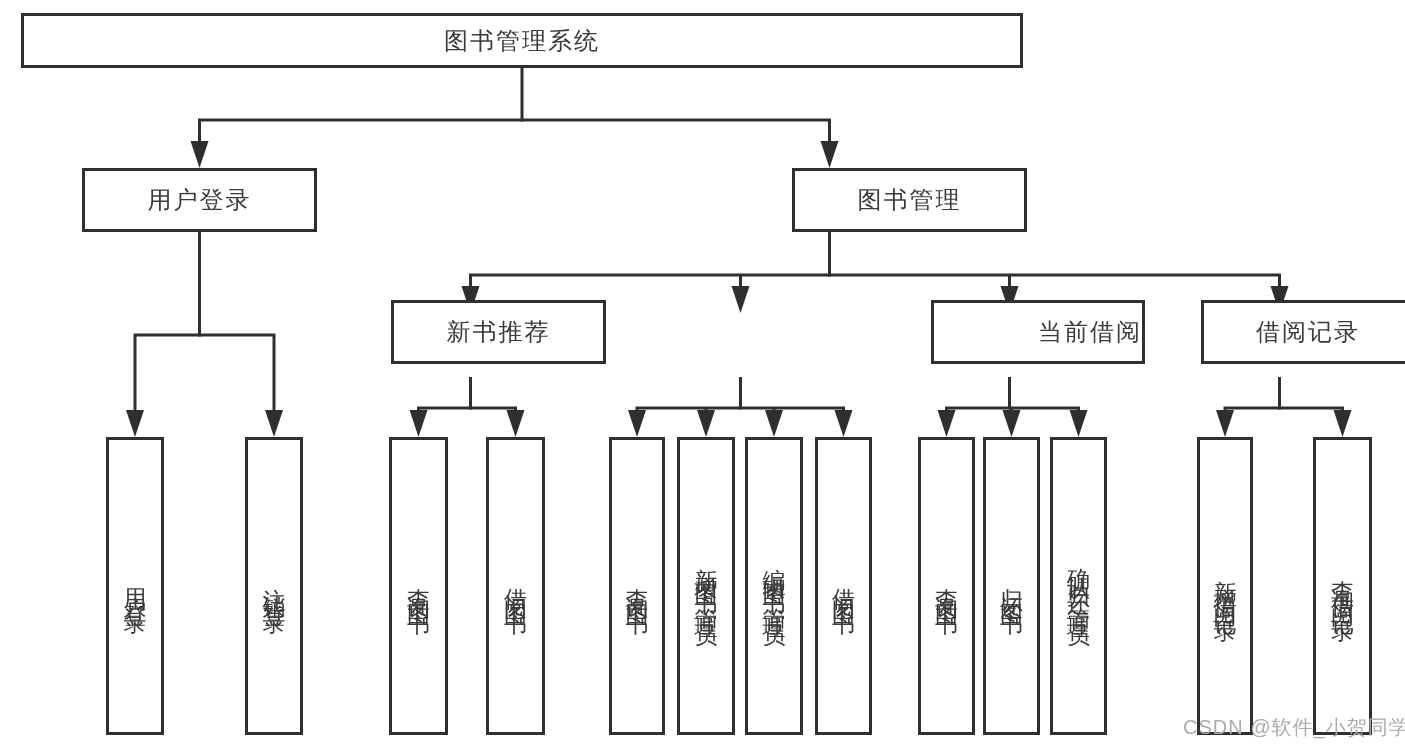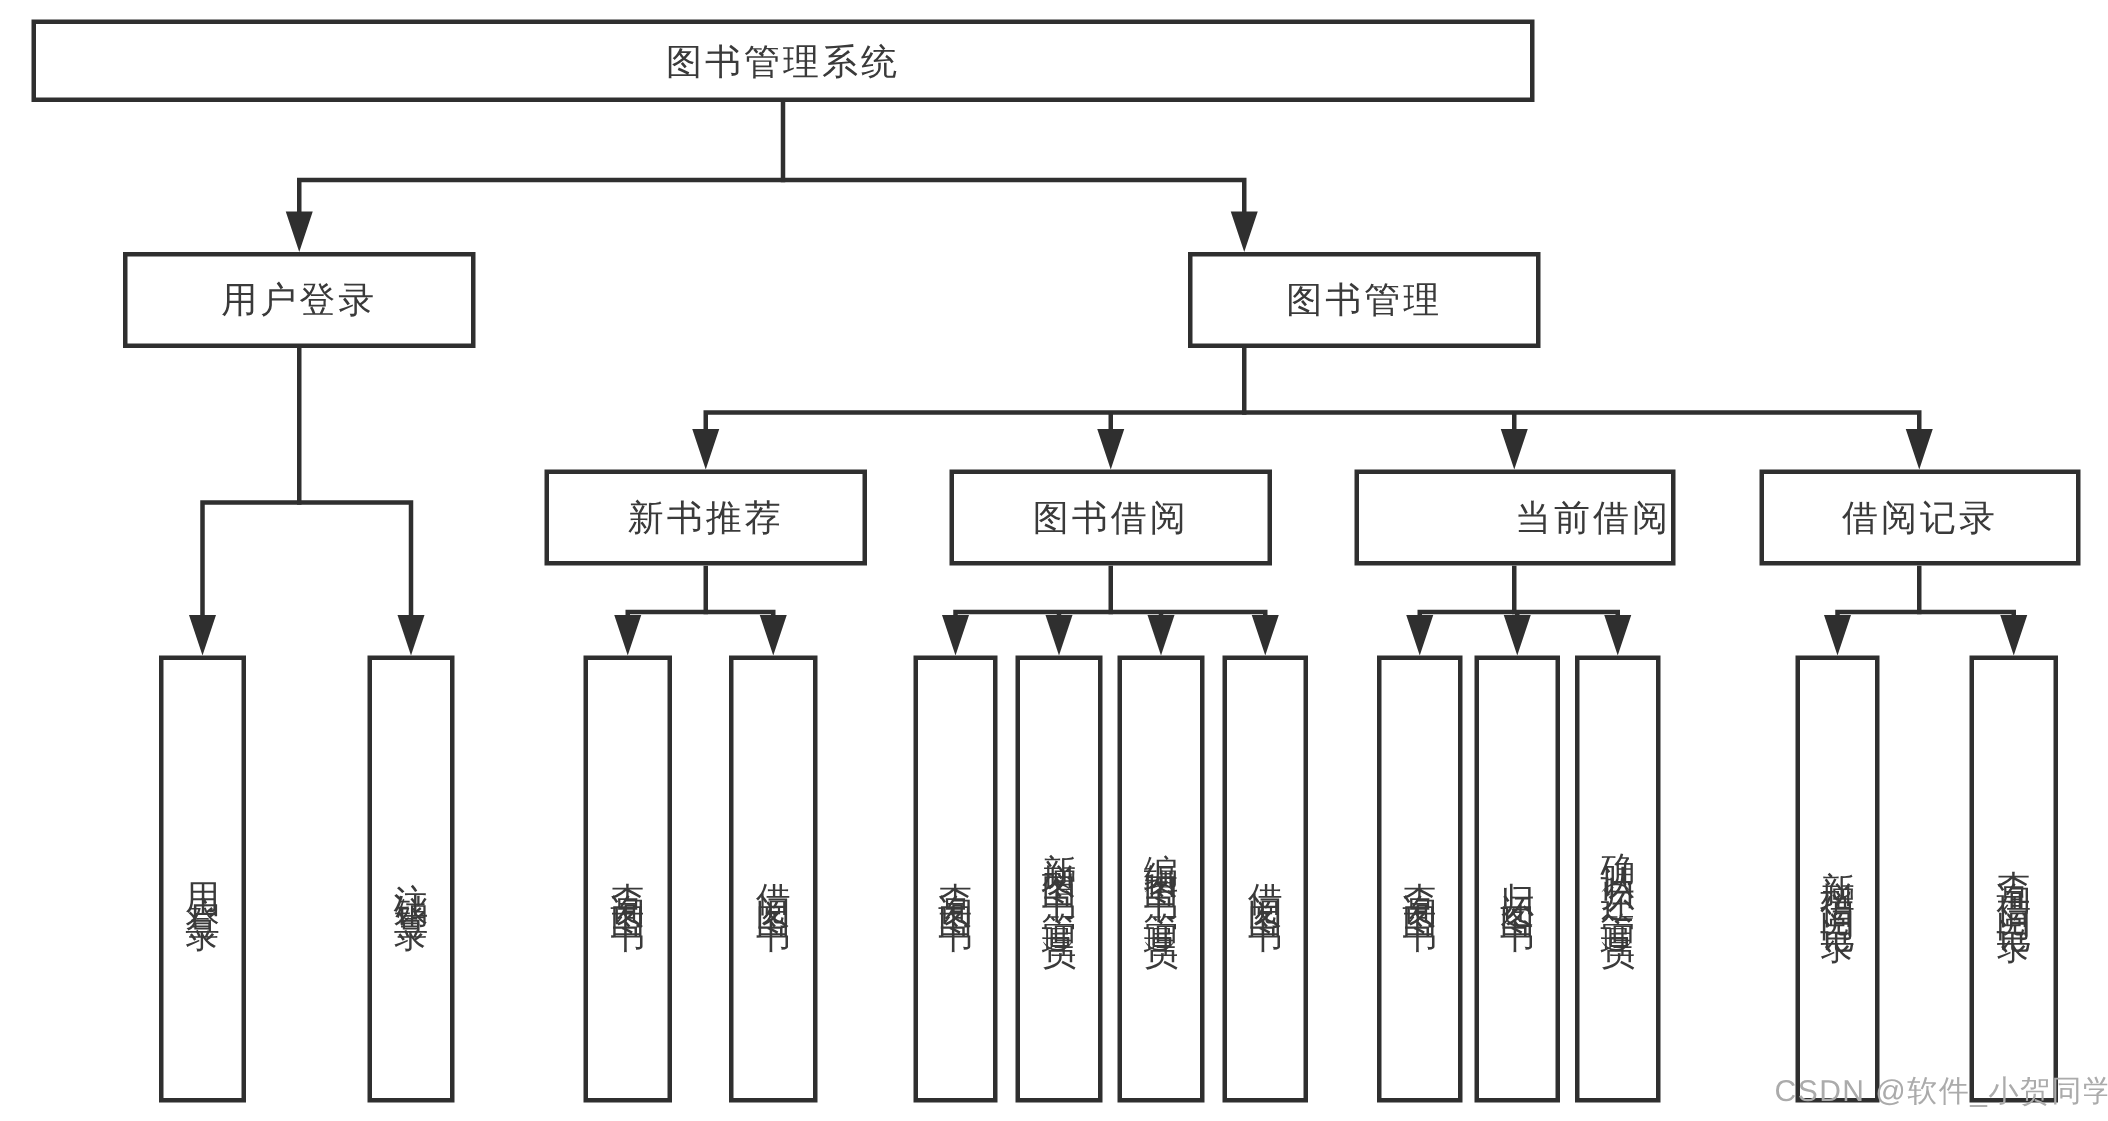--- a/index.html
+++ b/index.html
@@ -25,21 +25,21 @@
     position:absolute;
     box-sizing:border-box;
     border:3px solid var(--line);
     background:#fff;
     color:var(--text);
     display:flex;align-items:center;justify-content:center;
   }
   .hbox{font-size:24px;letter-spacing:2px;}
   .root{left:21px;top:13px;width:1002px;height:55px;}
   .l2{top:168px;height:64px;width:235px;}
-  .l3{top:313px;height:64px;width:215px;}
+  .l3{top:300px;height:64px;width:215px;margin-left:28px;}
   .vbox{top:437px;height:298px;}
   .vtext{
     writing-mode:vertical-rl;
     text-orientation:mixed;
     font-size:23px;
     letter-spacing:8px;
     line-height:1;
     white-space:nowrap;
   }
   .watermark{
@@ -112,23 +112,20 @@
   <div class="node hbox l2" style="left:82px;">
     <span>用户登录</span>
   </div>
   <div class="node hbox l2" style="left:748px;margin-left:44px;">
     <span>图书管理</span>
   </div>
 
   <div class="node hbox l3" style="left:363px;">
     <span>新书推荐</span>
   </div>
-  <div class="node hbox l3" style="left:633px;">
-    <span>图书借阅</span>
-  </div>
   <div class="node hbox l3" style="left:903px;width:214px;justify-content:flex-end;">
     <span>当前借阅</span>
   </div>
   <div class="node hbox l3" style="left:1173px;width:214px;">
     <span>借阅记录</span>
   </div>
 
   <div class="node vbox" style="left:106px;width:58px;">
     <span class="vtext">用户登录</span>
   </div>

